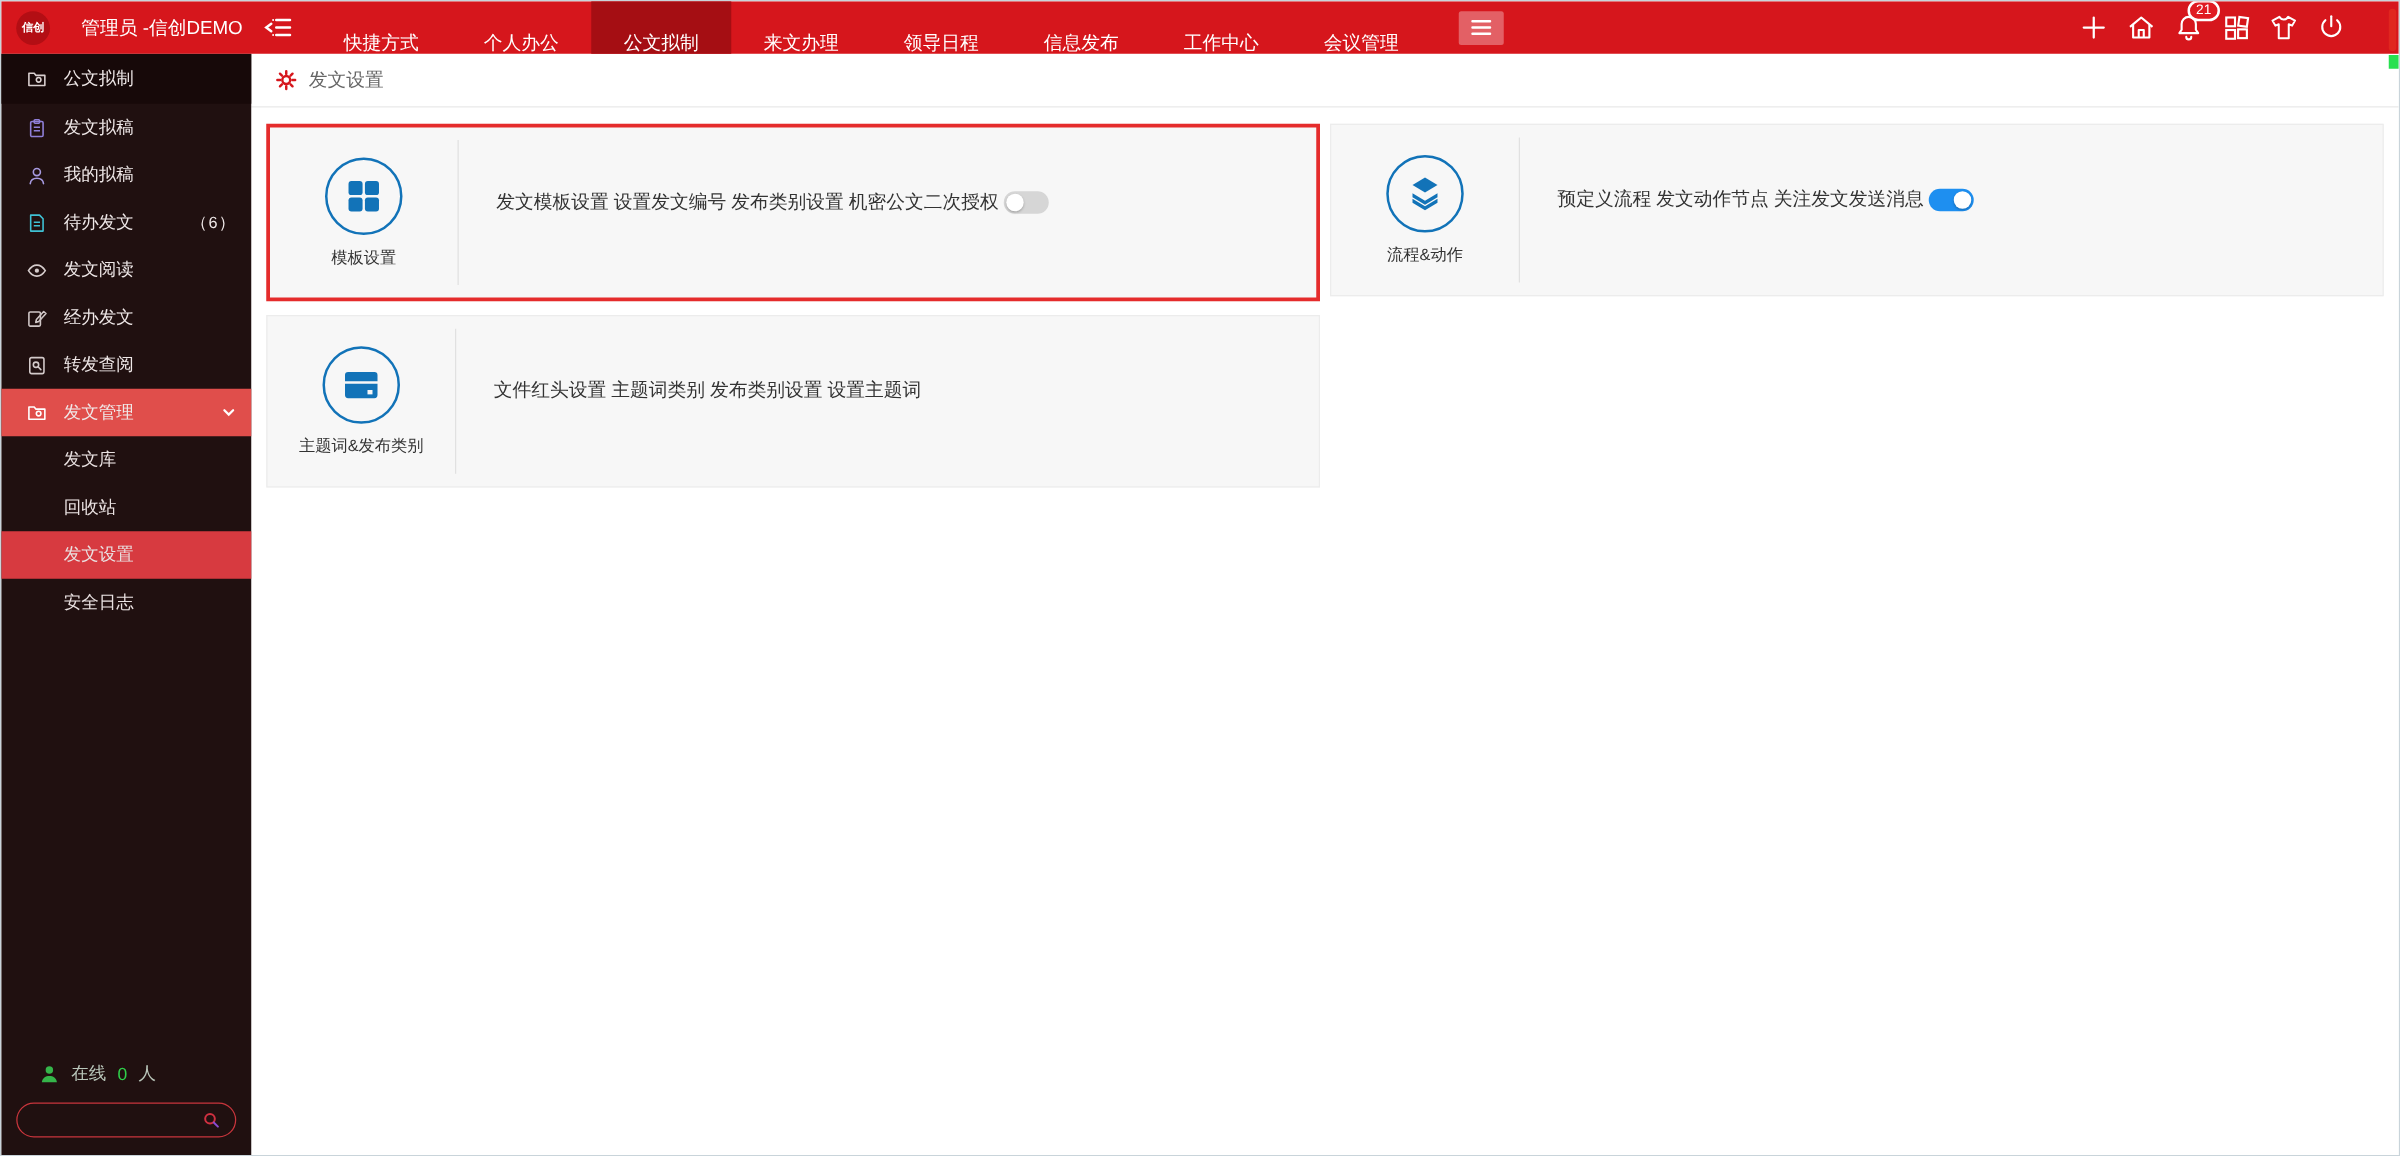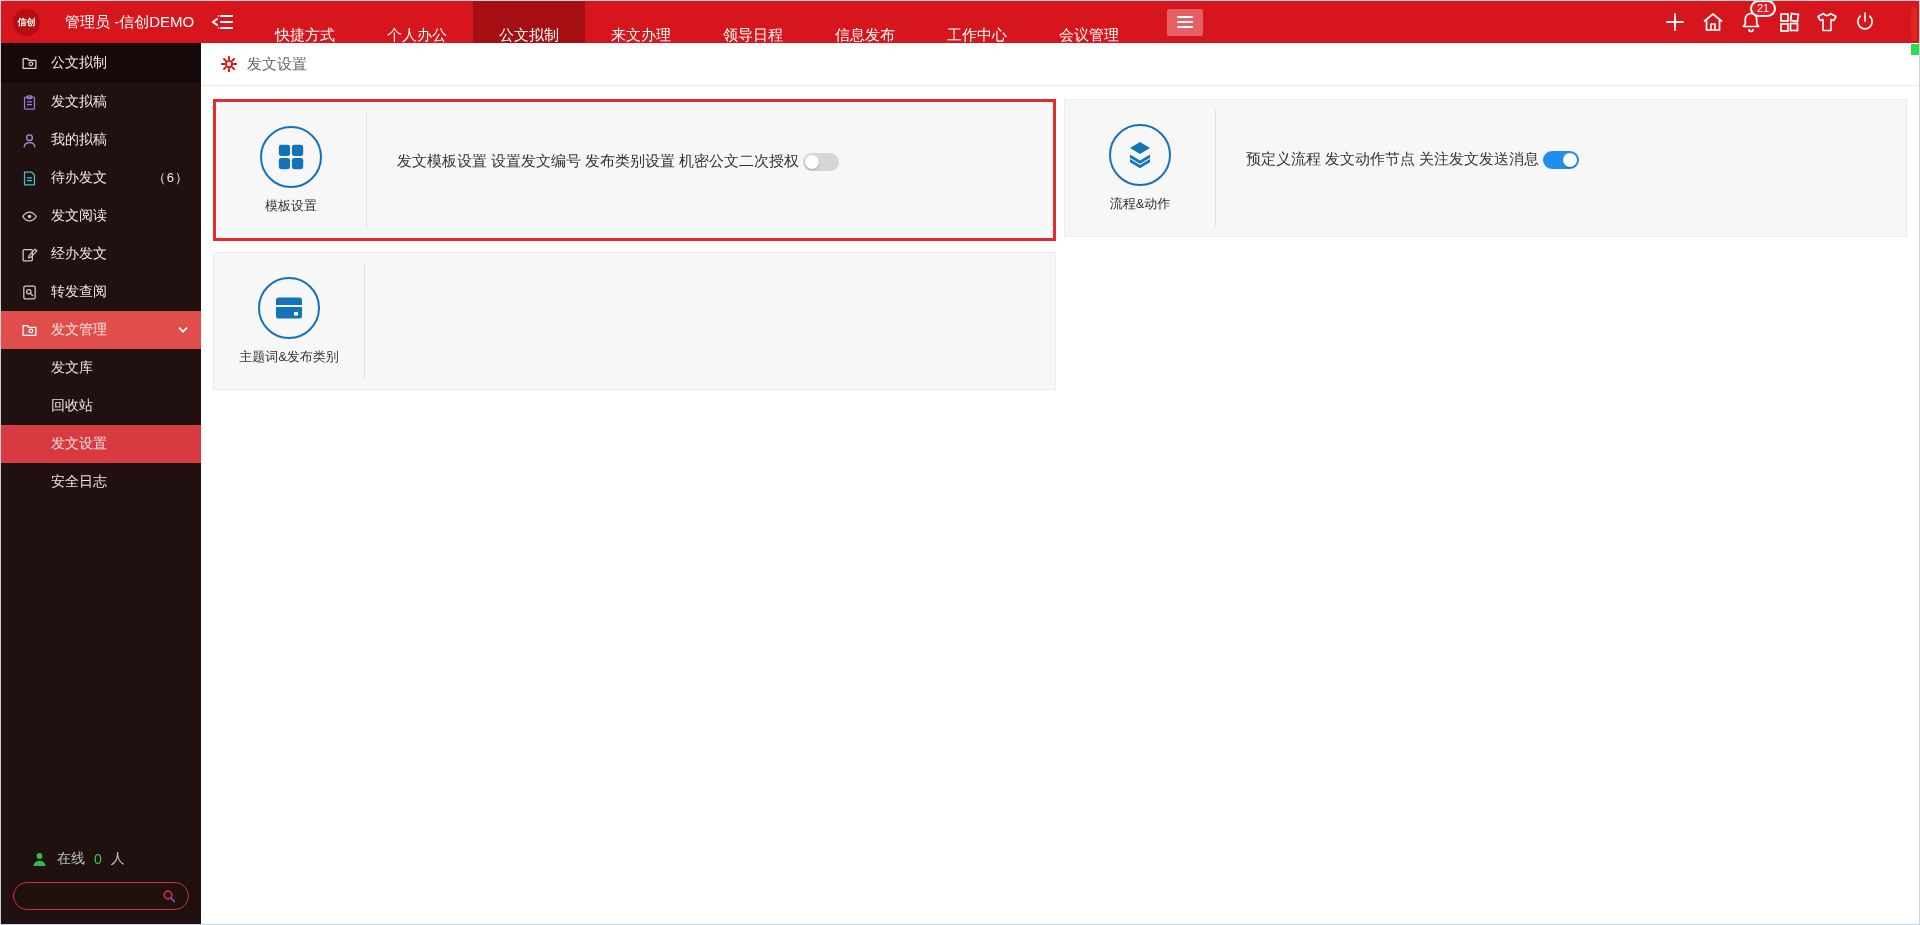--- a/index.html
+++ b/index.html
@@ -338,18 +338,24 @@
             <svg width="32" height="32" viewBox="0 0 32 32" fill="#1273b8">
               <path d="M3 8h26v5H3z"></path>
               <path d="M3 15h26v9a2.5 2.5 0 0 1-2.5 2.5h-21A2.5 2.5 0 0 1 3 24z"></path>
               <rect x="21" y="20" width="4" height="3.5" fill="#f7f7f7"></rect>
               <path d="M3 8a2.5 2.5 0 0 1 2.5-2.5h21A2.5 2.5 0 0 1 29 8v0H3z"></path>
             </svg>
           </div>
           <div class="card-label">主题词&amp;发布类别</div>
         </div>
         <div class="vdiv"></div>
+        <div class="card-right">
+          <a class="clink">文件红头设置</a>
+          <a class="clink">主题词类别</a>
+          <a class="clink">发布类别设置</a>
+          <a class="clink">设置主题词</a>
+        </div>
       </div>
 
     </div>
   </div>
 
 </div>
 
 </body></html>

